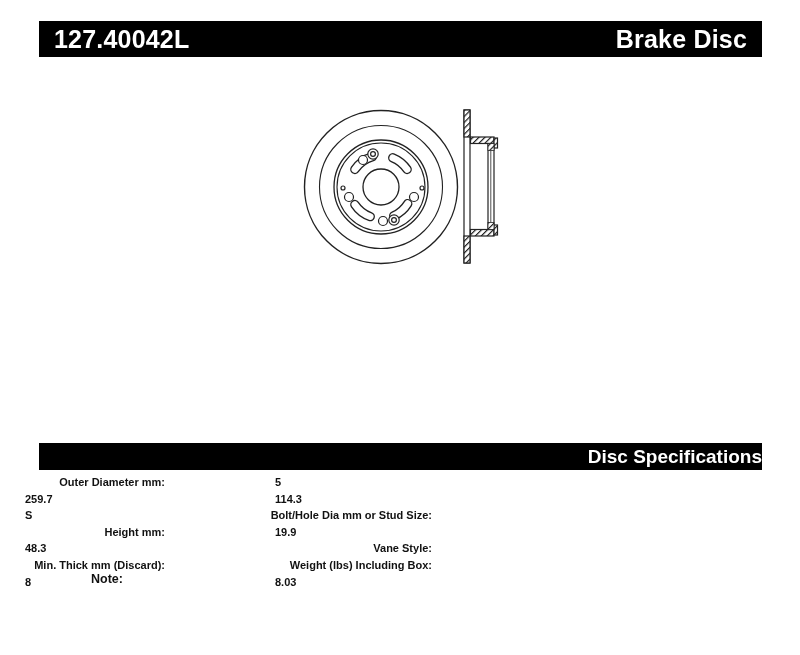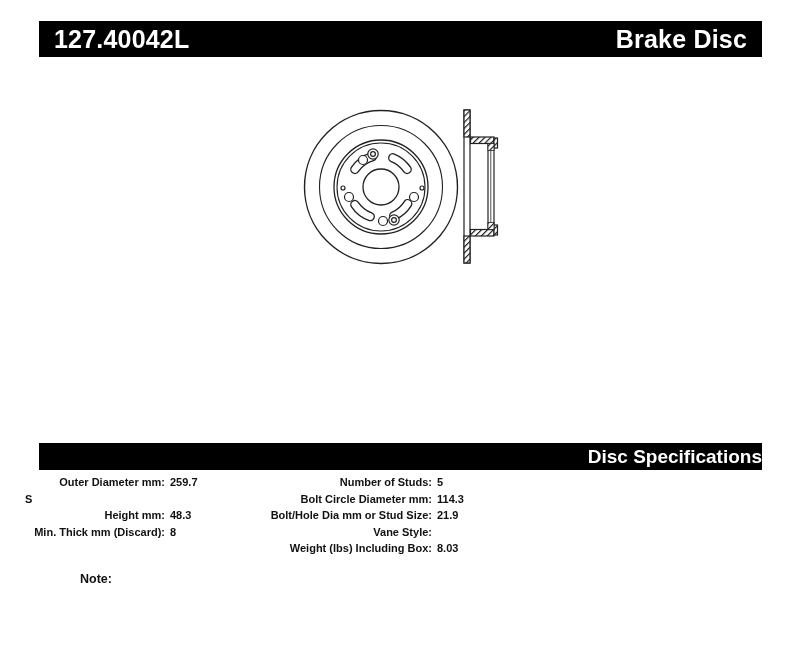--- a/index.html
+++ b/index.html
@@ -10,27 +10,27 @@
   .bar{
     position:absolute;left:39px;width:723px;background:#000;color:#fff;
     box-sizing:border-box;display:flex;align-items:center;
   }
   .header-bar{top:21px;height:36px;justify-content:space-between;padding:0 15px;
     font-size:25px;font-weight:bold;letter-spacing:0.2px;}
   .section-bar{top:443px;height:27px;justify-content:flex-end;
     font-size:19px;font-weight:bold;}
   .drawing{position:absolute;left:270px;top:90px;width:250px;height:200px;}
   .spec-col{position:absolute;top:474px;font-size:11px;font-weight:bold;}
-  .spec-row{display:flex;line-height:16.6px;white-space:pre;}
+  .spec-row{display:flex;line-height:16.6px;white-space:pre;flex-direction:column;}
   .spec-label{display:inline-block;text-align:right;}
   .col1{left:20px;}  .col1 .spec-label{width:145px;}
   .col2{left:270px;} .col2 .spec-label{width:162px;}
   .col3{left:540px;} .col3 .spec-label{width:117px;}
   .spec-value{padding-left:5px;}
-  .note{position:absolute;left:80px;top:572px;font-size:12.5px;font-weight:bold;}
+  .note{position:absolute;left:91px;top:572px;font-size:12.5px;font-weight:bold;}
 </style>
 </head>
 <body>
 
 <div class="page">
 
   <div class="bar header-bar">
     <span>127.40042L</span>
     <span>Brake Disc</span>
   </div>
@@ -113,30 +113,28 @@
       <span class="spec-value">48.3</span>
     </div>
     <div class="spec-row">
       <span class="spec-label">Min. Thick mm (Discard):</span>
       <span class="spec-value">8</span>
     </div>
   </div>
 
   <div class="spec-col col2">
     <div class="spec-row">
-      <span class="spec-label">Number of Studs:</span>
       <span class="spec-value">5</span>
     </div>
     <div class="spec-row">
-      <span class="spec-label">Bolt Circle Diameter mm:</span>
       <span class="spec-value">114.3</span>
     </div>
     <div class="spec-row">
       <span class="spec-label">Bolt/Hole Dia mm or Stud Size:</span>
-      <span class="spec-value">21.9</span>
+      <span class="spec-value">19.9</span>
     </div>
     <div class="spec-row">
       <span class="spec-label">Vane Style:</span>
       <span class="spec-value"></span>
     </div>
     <div class="spec-row">
       <span class="spec-label">Weight (lbs) Including Box:</span>
       <span class="spec-value">8.03</span>
     </div>
   </div>

